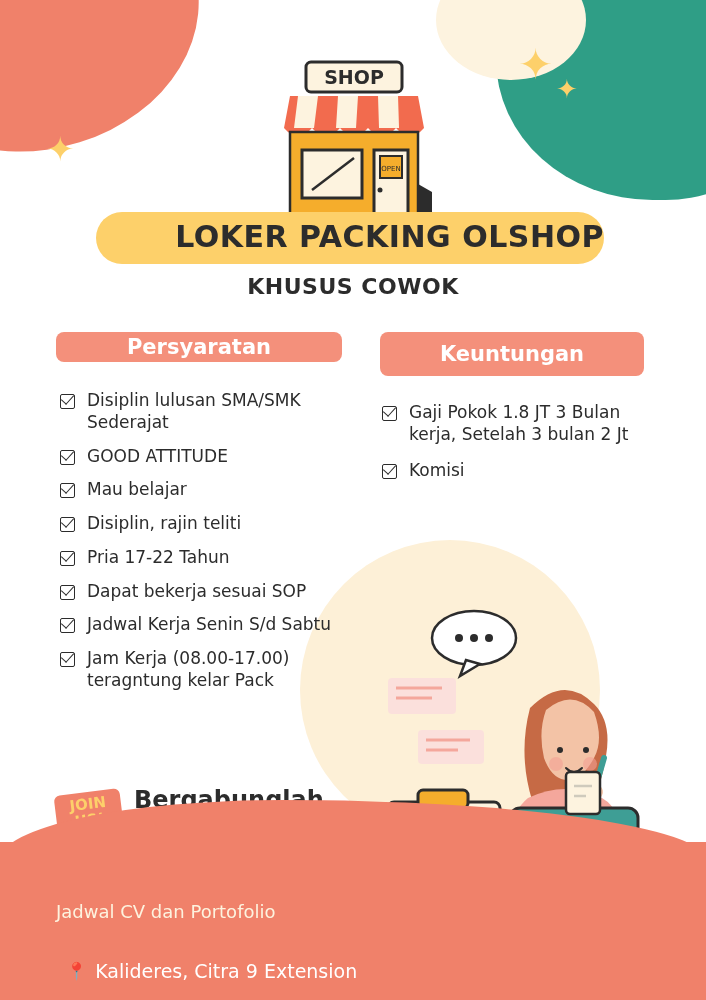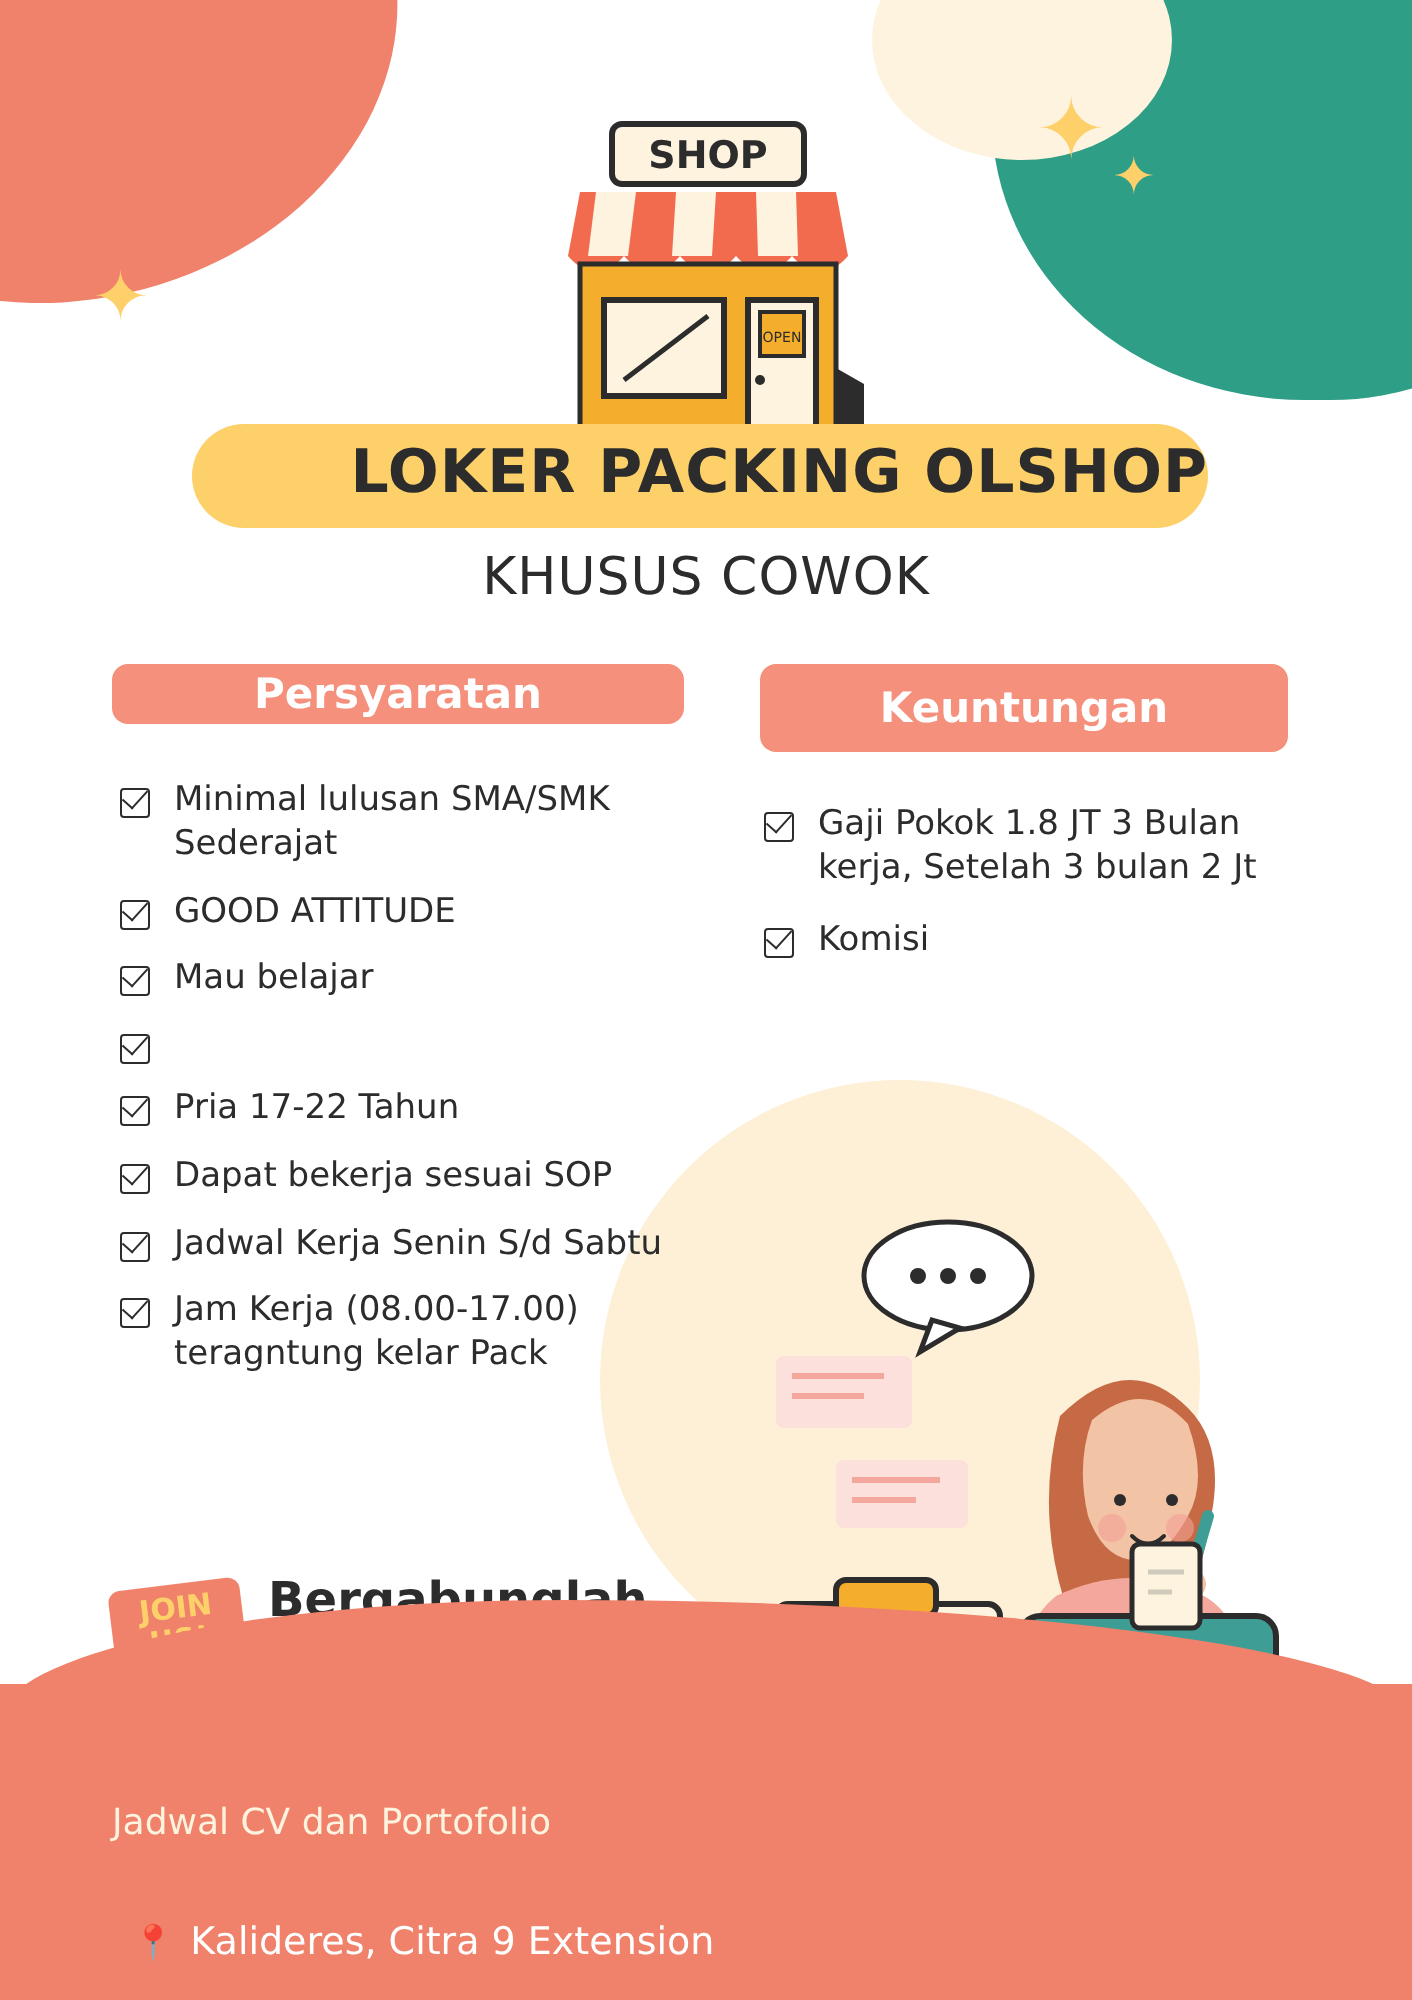--- a/index.html
+++ b/index.html
@@ -77,22 +77,22 @@
     text-align: right;
     font-size: 30px;
     font-weight: bold;
     color: #2c2c2c;
     letter-spacing: 0.5px;
   }
   .subtitle-text {
     position: absolute; top: 274px; left: 0;
     width: 706px;
     text-align: center;
-    font-size: 26px;
-    font-weight: normal;
+    font-size: 22px;
+    font-weight: bold;
     color: #2c2c2c;
     letter-spacing: 0.5px;
   }
 
   
   .pill {
     position: absolute;
     background: #f4907b;
     border-radius: 8px;
     color: #ffffff;
@@ -218,32 +218,33 @@
   <div class="title-band"></div>
   <div class="title-text">LOKER PACKING OLSHOP</div>
   <div class="subtitle-text">KHUSUS COWOK</div>
 
   <div class="pill pill-left">Persyaratan</div>
   <div class="pill pill-right">Keuntungan</div>
 
   <div class="list list-left">
     <div class="item">
       <span class="check"></span>
-      <span class="item-text">Minimal lulusan SMA/SMK Sederajat</span>
+      <span class="item-text">Disiplin lulusan SMA/SMK Sederajat</span>
     </div>
     <div class="item">
       <span class="check"></span>
       <span class="item-text">GOOD ATTITUDE</span>
     </div>
     <div class="item">
       <span class="check"></span>
       <span class="item-text">Mau belajar</span>
     </div>
     <div class="item">
       <span class="check"></span>
+      <span class="item-text">Disiplin, rajin teliti</span>
     </div>
     <div class="item">
       <span class="check"></span>
       <span class="item-text">Pria 17-22 Tahun</span>
     </div>
     <div class="item" style="margin-top:0;">
       <span class="check"></span>
       <span class="item-text">Dapat bekerja sesuai SOP</span>
     </div>
     <div class="item">

